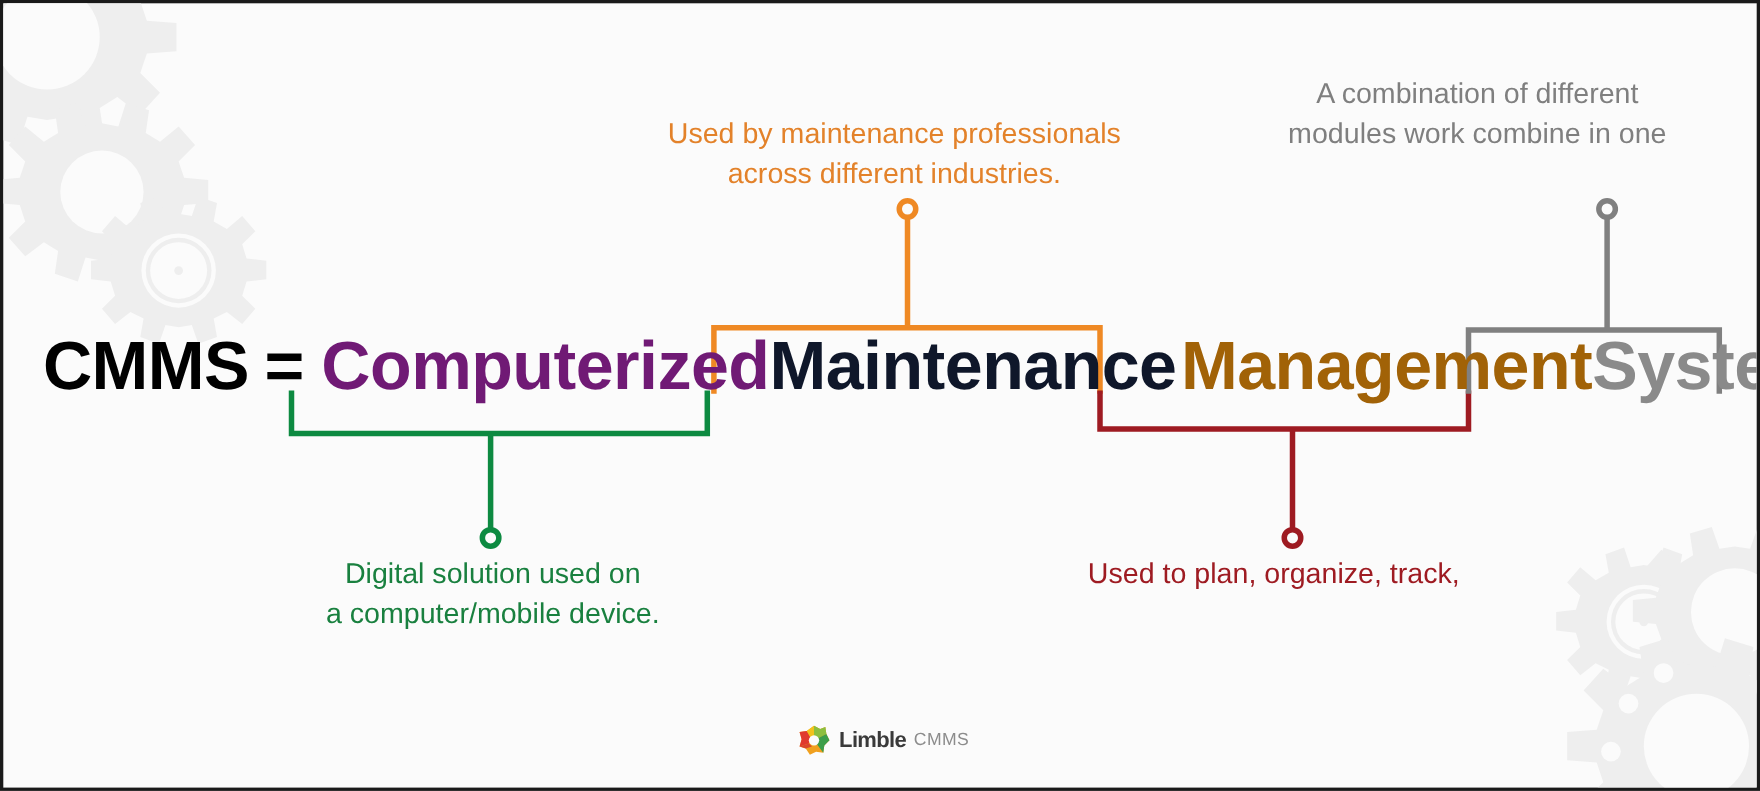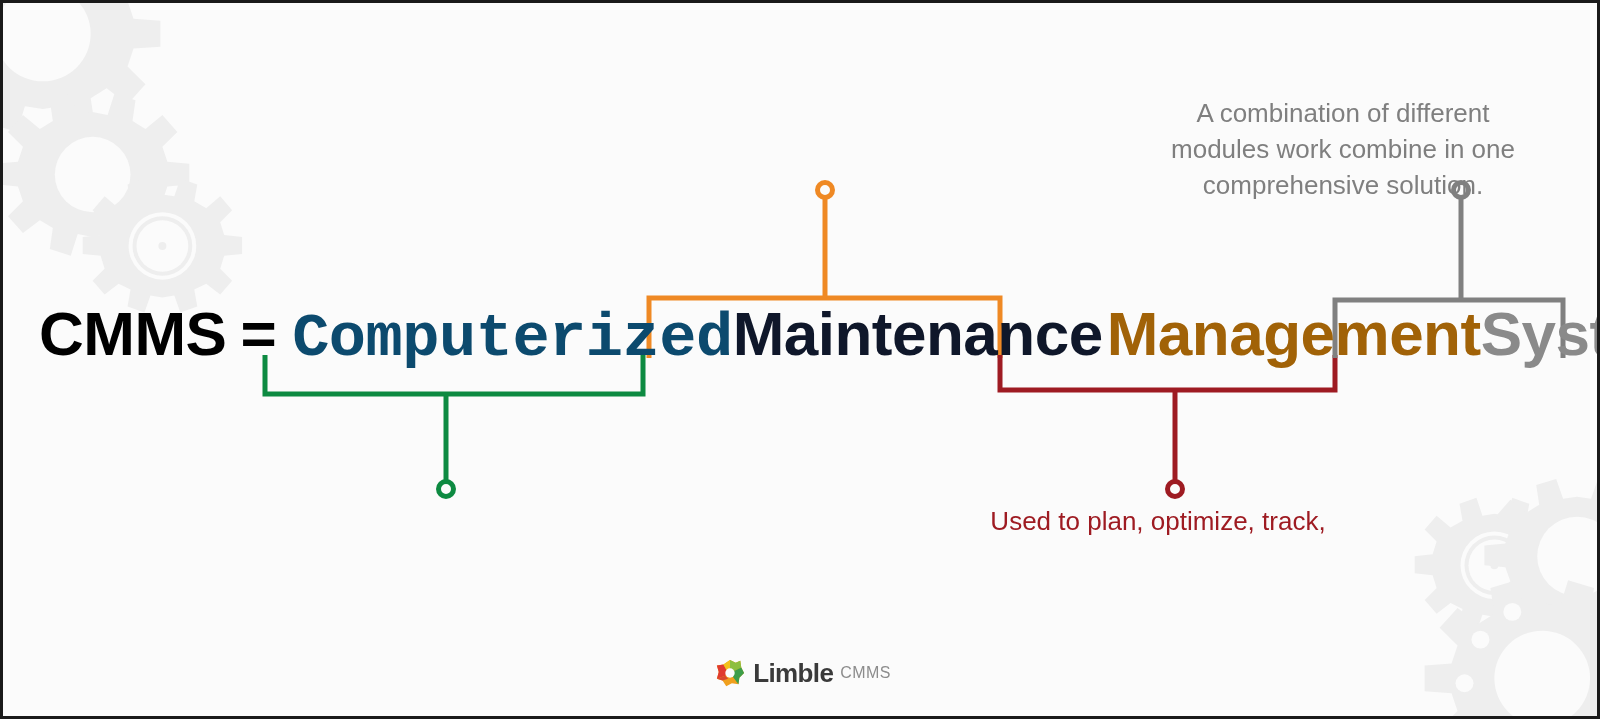--- a/index.html
+++ b/index.html
@@ -46,60 +46,60 @@
     font-size: 62px;
     letter-spacing: -0.5px;
     line-height: 70px;
   }
   .hl-word {
     display: inline-block;
     vertical-align: baseline;
   }
   .hl-cmms   { color: #000000; }
   .hl-eq     { color: #000000; }
-  .hl-green  { color: #0c4a6e; font-family: Liberation Mono, monospace; }
+  .hl-green  { color: #701a75; }
   .hl-orange { color: #0f172a; }
   .hl-red    { color: #a16207; }
   .hl-gray   { color: #8a8a8a; }
 
   
   .callout {
     position: absolute;
     text-align: center;
     font-size: 26px;
     line-height: 36px;
     font-weight: normal;
   }
   .c-orange { color: #e3822a; }
   .c-gray   { color: #7f7f7f; }
   .c-green  { color: #19803f; }
   .c-red    { color: #9e1b22; }
 
   .callout-top-orange { left: 540px;  top: 100px; width: 540px; }
-  .callout-top-gray   { left: 1120px; top: 64px;  width: 440px; margin-top: 28px; }
+  .callout-top-gray   { left: 1120px; top: 64px;  width: 440px; }
   .callout-bot-green  { left: 230px;  top: 500px; width: 430px; }
   .callout-bot-red    { left: 930px;  top: 500px; width: 450px; }
 
   
   .logo {
     position: absolute;
     left: 0;
     top: 655px;
     width: 1600px;
     text-align: center;
     height: 36px;
   }
   .logo-inner {
     display: inline-flex;
     align-items: center;
     gap: 8px;
   }
   .logo-mark { display: block; }
   .logo-word {
-    font-size: 26px;
+    font-size: 20px;
     font-weight: bold;
     color: #3a3a3a;
     letter-spacing: -0.6px;
     line-height: 30px;
   }
   .logo-sub {
     font-size: 16px;
     font-weight: normal;
     color: #8c8c8c;
     letter-spacing: 0.4px;
@@ -207,30 +207,37 @@
       <path d="M1332,355 L1332,297 L1560,297 L1560,355"></path>
       <path d="M1458,297 L1458,195"></path>
     </g>
     <circle cx="1458" cy="187" r="7.5" fill="#fbfbfb" stroke="#808080" stroke-width="5"></circle>
   </svg>
 
   <div class="headline">
     <span style="display:inline-block; width:36px;"></span><span class="hl-word hl-cmms">CMMS</span><span style="display:inline-block; width:14px;"></span><span class="hl-word hl-eq">=</span><span style="display:inline-block; width:16px;"></span><span class="hl-word hl-green">Computerized</span><span class="hl-word hl-orange">Maintenance</span><span style="display:inline-block; width:4px;"></span><span class="hl-word hl-red">Management</span><span class="hl-word hl-gray">System</span>
   </div>
 
+  <div class="callout c-orange callout-top-orange">
+    <div>Used by maintenance professionals</div>
+    <div>across different industries.</div>
+  </div>
 
   <div class="callout c-gray callout-top-gray">
     <div>A combination of different</div>
     <div>modules work combine in one</div>
-    <div>comprehensive solution.</div>
-  </div>
-
+  </div>
+
+  <div class="callout c-green callout-bot-green">
+    <div>Digital solution used on</div>
+    <div>a computer/mobile device.</div>
+  </div>
 
   <div class="callout c-red callout-bot-red">
-    <div>Used to plan, optimize, track,</div>
+    <div>Used to plan, organize, track,</div>
   </div>
 
   <div class="logo">
     <span class="logo-inner">
       <svg class="logo-mark" width="30" height="30" viewBox="-16 -16 32 32">
         <g>
           <path d="M0,-14 L6,-11 L11,-13 L12,-6 L15,0 L10,5 L9,12 L2,11 L-4,14 L-8,8
                    L-14,6 L-12,-1 L-14,-8 L-7,-9 Z" fill="#f0a01e"></path>
           <path d="M0,-14 L6,-11 L11,-13 L12,-6 L4,-2 L0,-4 Z" fill="#8cbf3f"></path>
           <path d="M12,-6 L15,0 L10,5 L9,12 L3,4 L4,-2 Z" fill="#3c9e4a"></path>

